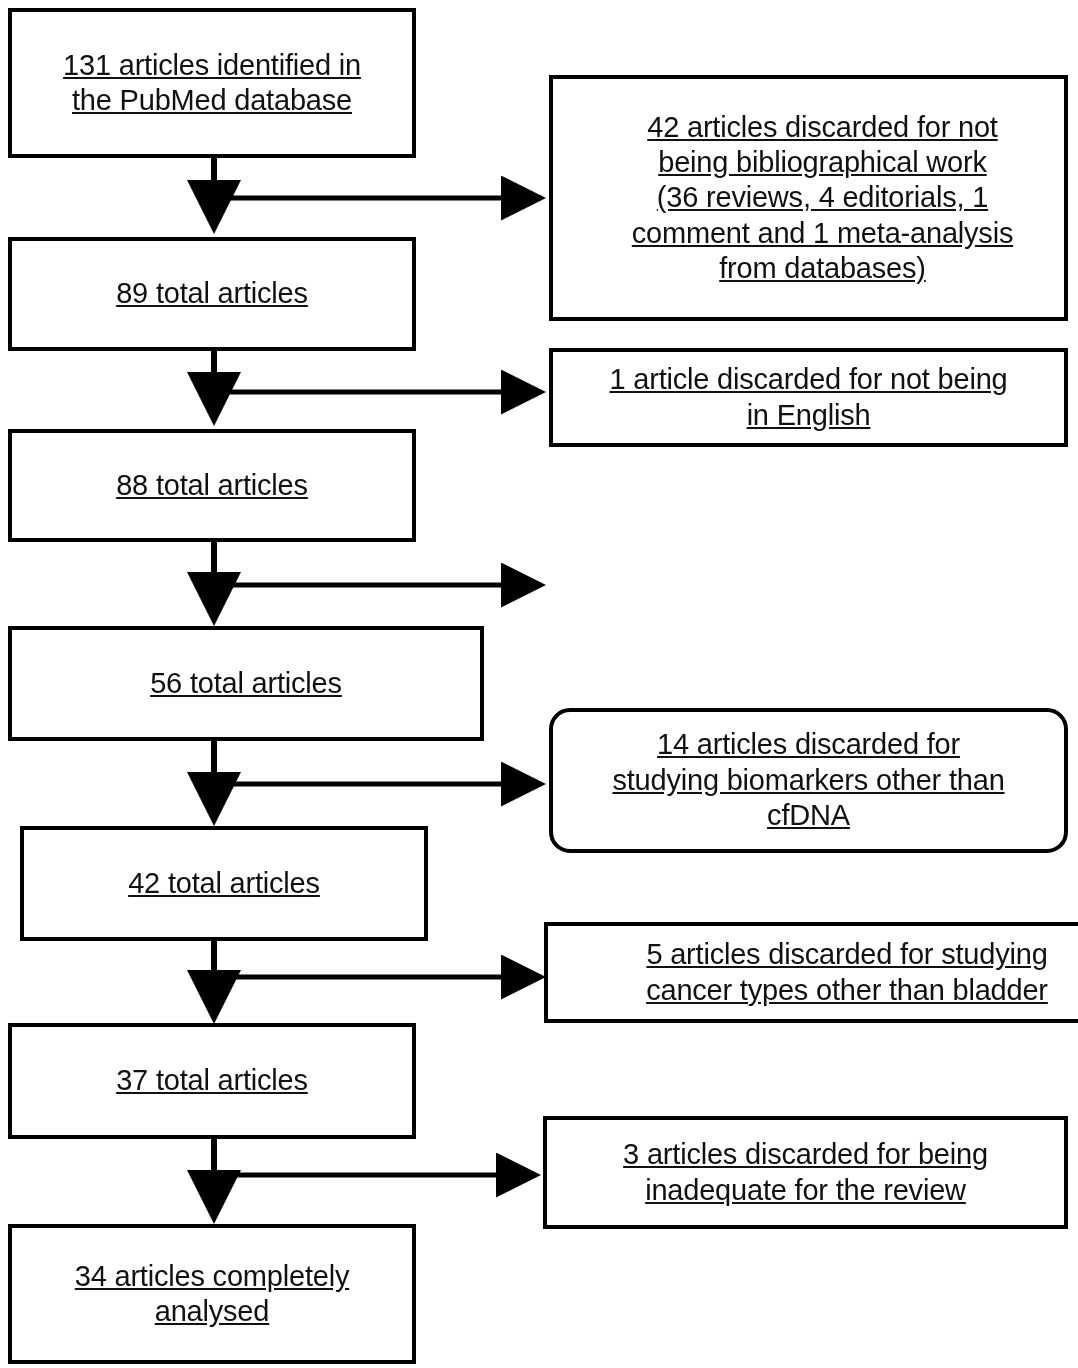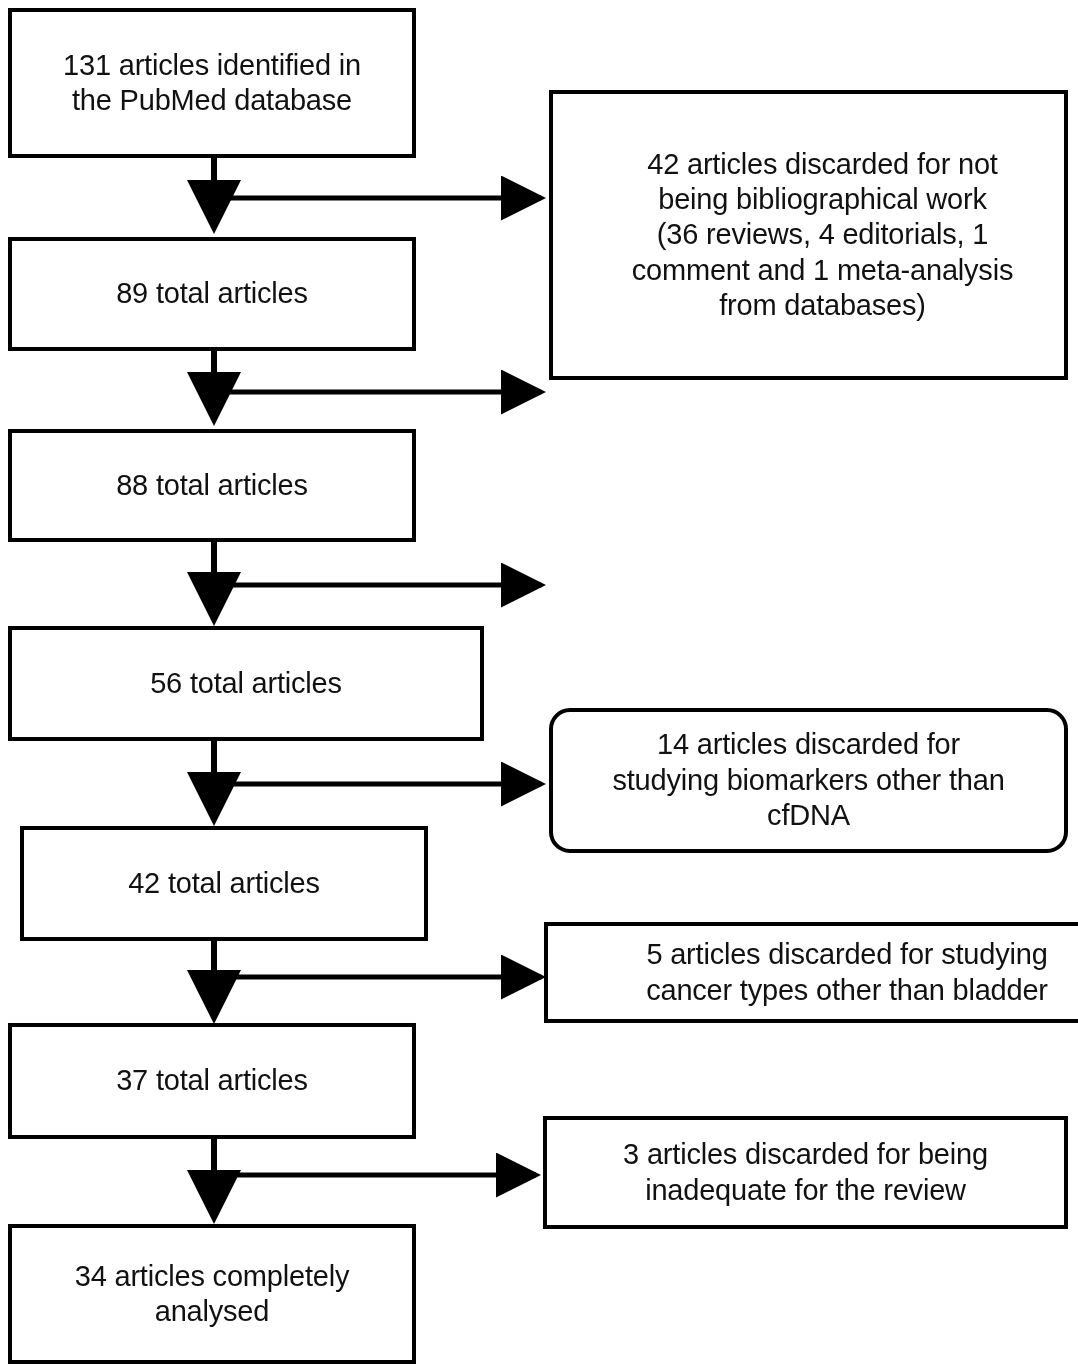--- a/index.html
+++ b/index.html
@@ -38,20 +38,21 @@
     text-align: center;
   }
   .node-text {
     font-family: "Liberation Sans", sans-serif;
     font-size: 29px;
     line-height: 1.22;
     color: #111111;
     padding: 0 10px;
     white-space: pre-line;
     letter-spacing: -0.2px;
+    text-decoration: underline;
   }
 </style>
 </head>
 <body>
 
 <div id="flowchart-root">
 
   <svg class="flow-svg" viewBox="0 0 1078 1368">
     <defs>
       <marker id="arrowhead" markerWidth="9" markerHeight="9" refX="8" refY="4.5" orient="auto" markerUnits="strokeWidth">
@@ -113,28 +114,32 @@
 
   <div class="node-box" style="left:8px; top:1023px; width:408px; height:116px;">
     <span class="node-text">37 total articles</span>
   </div>
 
   <div class="node-box" style="left:8px; top:1224px; width:408px; height:140px;">
     <span class="node-text">34 articles completely
 analysed</span>
   </div>
 
-  <div class="node-box" style="left:549px; top:90px; width:519px; height:290px;padding-left:28px;">
+  <div class="node-box" style="left:549px; top:75px; width:519px; height:246px;padding-left:28px;">
     <span class="node-text">42 articles discarded for not
 being bibliographical work
 (36 reviews, 4 editorials, 1
 comment and 1 meta-analysis
 from databases)</span>
   </div>
 
+  <div class="node-box" style="left:549px; top:348px; width:519px; height:99px;">
+    <span class="node-text">1 article discarded for not being
+in English</span>
+  </div>
 
 
   <div class="node-box" style="left:549px; top:708px; width:519px; height:145px;border-radius:21px;">
     <span class="node-text">14 articles discarded for
 studying biomarkers other than
 cfDNA</span>
   </div>
 
   <div class="node-box" style="left:544px; top:922px; width:606px; height:101px;">
     <span class="node-text">5 articles discarded for studying

